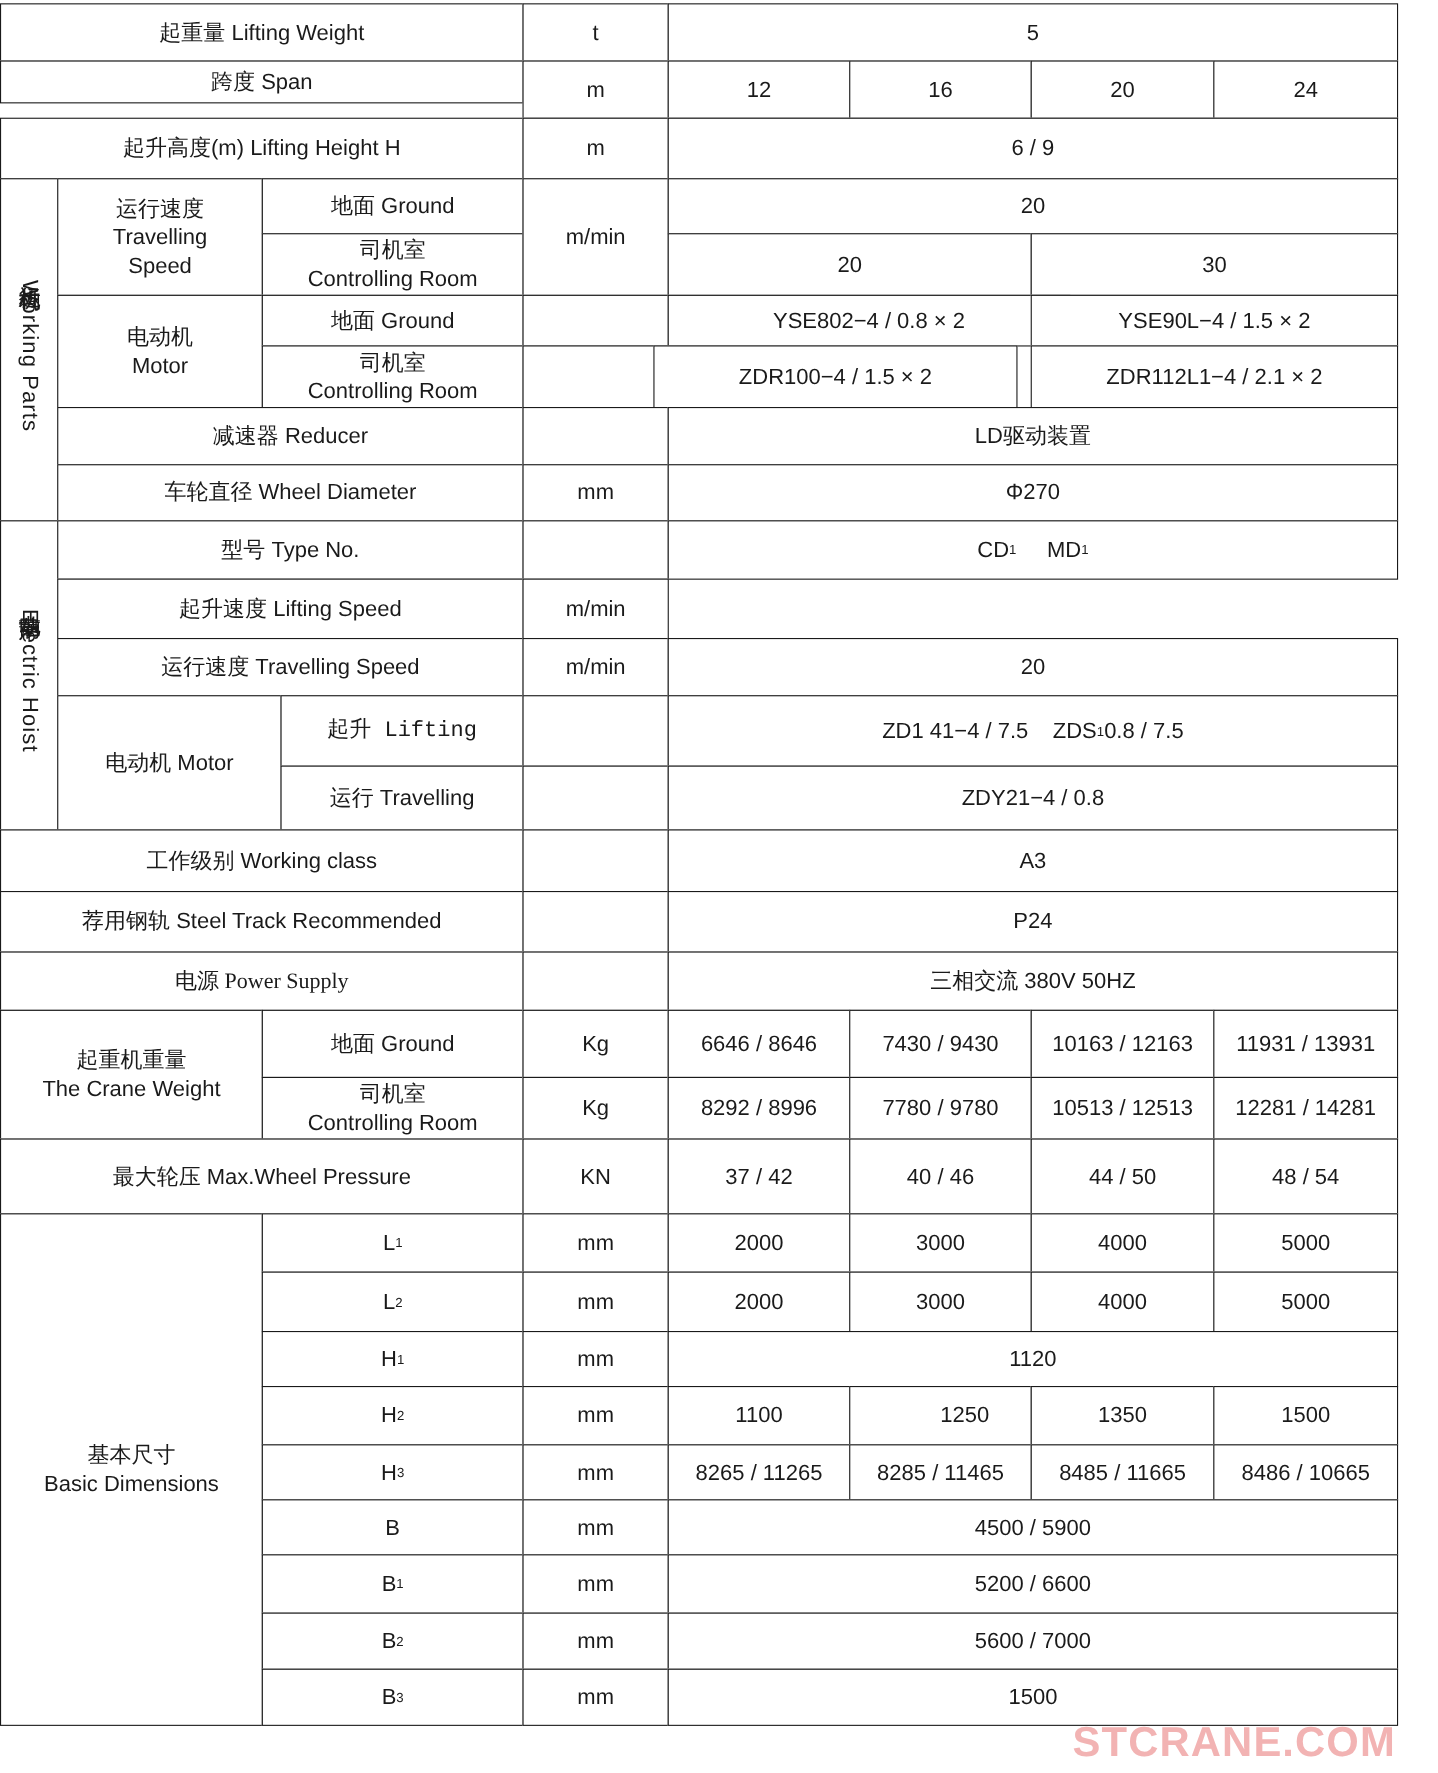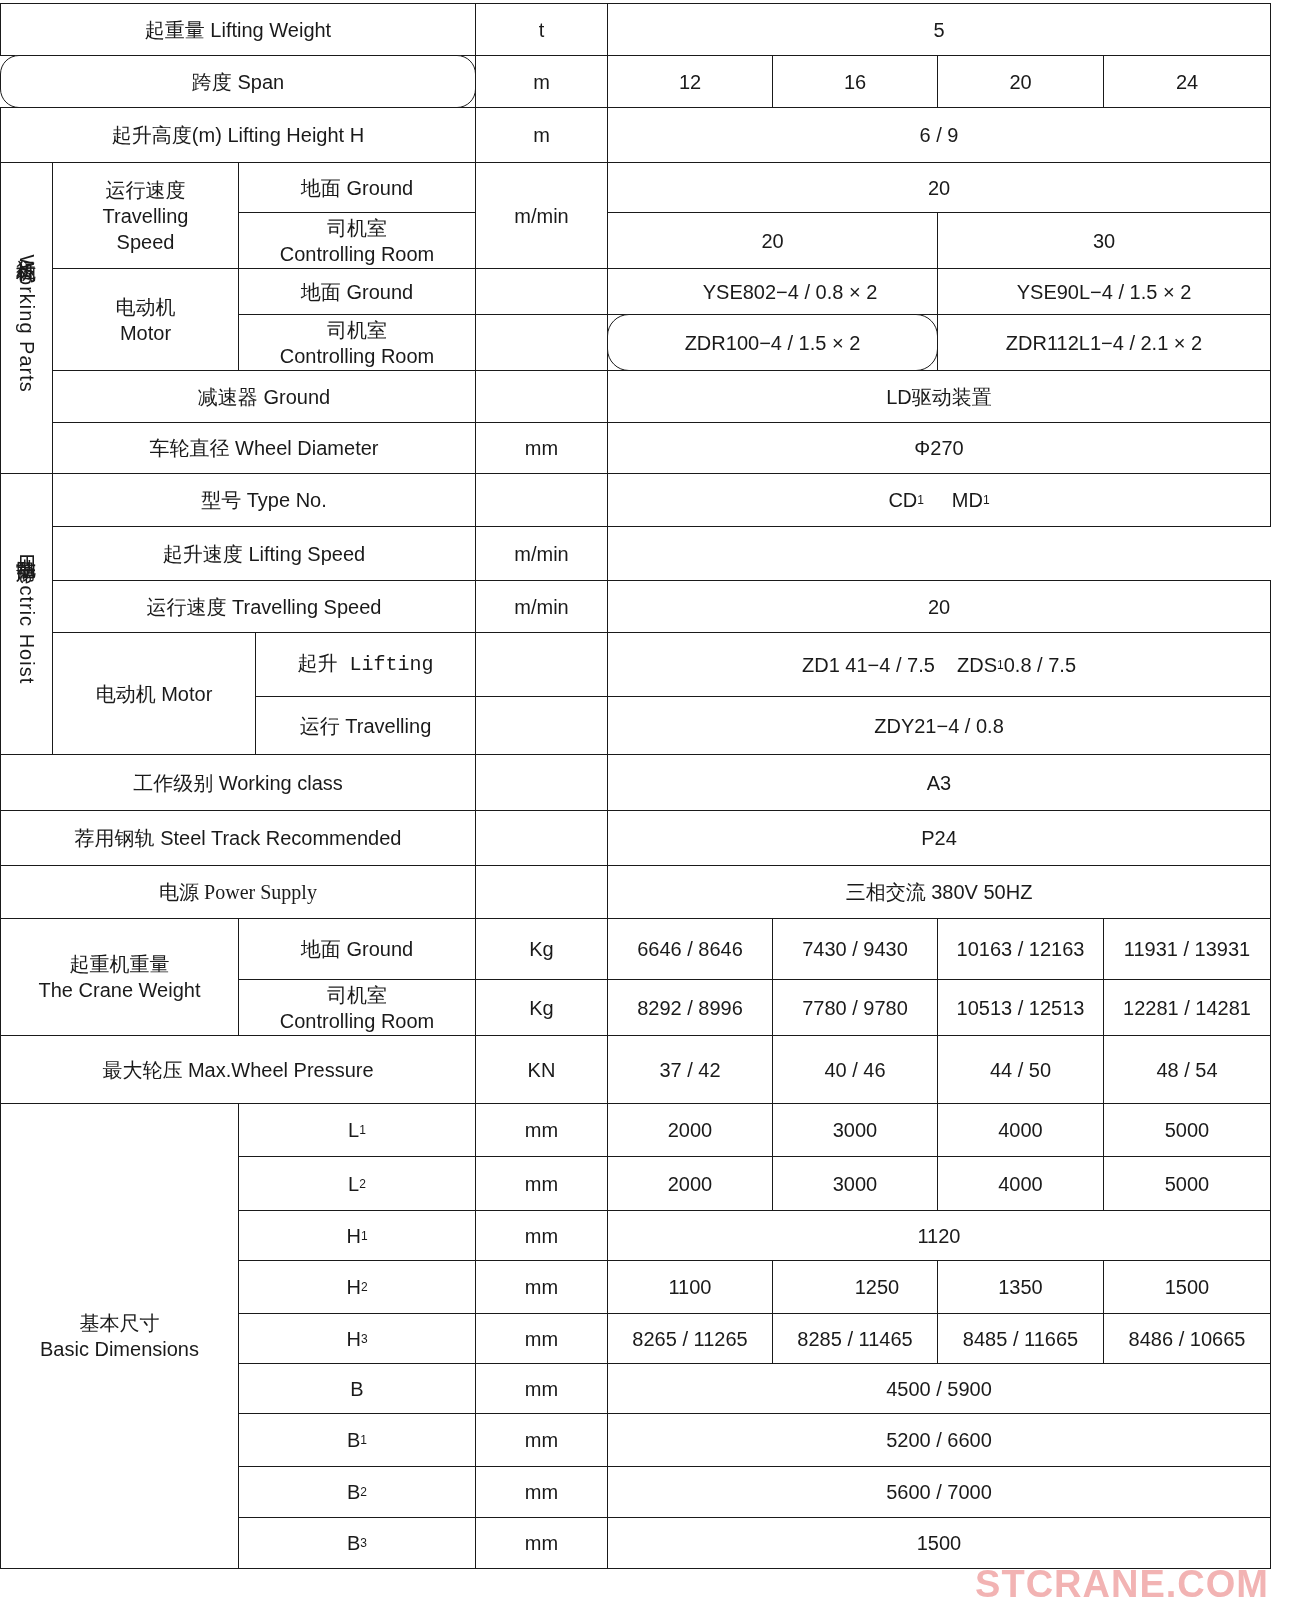--- a/index.html
+++ b/index.html
@@ -14,21 +14,21 @@
   .watermark { position:absolute; right:38px; bottom:6px; font-size:38px; font-weight:bold;
                color:#f2b3b3; letter-spacing:1px; font-family:"Liberation Sans",sans-serif; }
 </style>
 </head>
 <body>
 
 <div id="sheet">
     <div class="cell" style="left: 0px; top: 3px; width: 476px; height: 53px;">起重量  Lifting Weight</div>
     <div class="cell" style="left: 475px; top: 3px; width: 133px; height: 53px;">t</div>
     <div class="cell" style="left: 607px; top: 3px; width: 664px; height: 53px;">5</div>
-    <div class="cell" style="left: 0px; top: 55px; width: 476px; height: 53px; border-radius: 19px;">跨度   Span</div>
+    <div class="cell" style="left: 0px; top: 55px; width: 476px; height: 39px;">跨度   Span</div>
     <div class="cell" style="left: 475px; top: 55px; width: 133px; height: 53px;">m</div>
     <div class="cell" style="left: 607px; top: 55px; width: 166px; height: 53px;">12</div>
     <div class="cell" style="left: 772px; top: 55px; width: 166px; height: 53px;">16</div>
     <div class="cell" style="left: 937px; top: 55px; width: 167px; height: 53px;">20</div>
     <div class="cell" style="left: 1103px; top: 55px; width: 168px; height: 53px;">24</div>
     <div class="cell" style="left: 0px; top: 107px; width: 476px; height: 56px;">起升高度(m)  Lifting Height    H</div>
     <div class="cell" style="left: 475px; top: 107px; width: 133px; height: 56px;">m</div>
     <div class="cell" style="left: 607px; top: 107px; width: 664px; height: 56px;">6 / 9</div>
     <div class="cell vert" style="left: 0px; top: 162px; width: 53px; height: 312px;">运行机构 Working Parts</div>
     <div class="cell" style="left: 52px; top: 162px; width: 187px; height: 107px;">运行速度
@@ -43,23 +43,23 @@
     <div class="cell" style="left: 937px; top: 212px; width: 334px; height: 57px;">30</div>
     <div class="cell" style="left: 52px; top: 268px; width: 187px; height: 103px;">电动机
 Motor</div>
     <div class="cell" style="left: 238px; top: 268px; width: 238px; height: 47px;">地面 Ground</div>
     <div class="cell" style="left: 238px; top: 314px; width: 238px; height: 57px;">司机室
 Controlling Room</div>
     <div class="cell" style="left: 475px; top: 268px; width: 133px; height: 47px;"></div>
     <div class="cell" style="left: 475px; top: 314px; width: 133px; height: 57px;"></div>
     <div class="cell" style="left: 607px; top: 268px; width: 366px; height: 47px;">YSE802−4 / 0.8 × 2</div>
     <div class="cell" style="left: 937px; top: 268px; width: 334px; height: 47px;">YSE90L−4 / 1.5 × 2</div>
-    <div class="cell" style="left: 607px; top: 314px; width: 331px; height: 57px; border-radius: 22px;">ZDR100−4 / 1.5 × 2</div>
+    <div class="cell" style="left: 594px; top: 314px; width: 331px; height: 57px;">ZDR100−4 / 1.5 × 2</div>
     <div class="cell" style="left: 937px; top: 314px; width: 334px; height: 57px;">ZDR112L1−4 / 2.1 × 2</div>
-    <div class="cell" style="left: 52px; top: 370px; width: 424px; height: 53px;">减速器 Ground</div>
+    <div class="cell" style="left: 52px; top: 370px; width: 424px; height: 53px;">减速器 Reducer</div>
     <div class="cell" style="left: 475px; top: 370px; width: 133px; height: 53px;"></div>
     <div class="cell" style="left: 607px; top: 370px; width: 664px; height: 53px;">LD驱动装置</div>
     <div class="cell" style="left: 52px; top: 422px; width: 424px; height: 52px;">车轮直径 Wheel Diameter</div>
     <div class="cell" style="left: 475px; top: 422px; width: 133px; height: 52px;">mm</div>
     <div class="cell" style="left: 607px; top: 422px; width: 664px; height: 52px;">Φ270</div>
     <div class="cell vert" style="left: 0px; top: 473px; width: 53px; height: 282px;">电动葫芦 Electric Hoist</div>
     <div class="cell" style="left: 52px; top: 473px; width: 424px; height: 54px;">型号 Type No.</div>
     <div class="cell" style="left: 475px; top: 473px; width: 133px; height: 54px;"></div>
     <div class="cell" style="left: 607px; top: 473px; width: 664px; height: 54px;">CD<sub>1</sub>&nbsp;&nbsp;&nbsp;&nbsp;&nbsp;MD<sub>1</sub></div>
     <div class="cell" style="left: 52px; top: 526px; width: 424px; height: 55px;">起升速度 Lifting Speed</div>

